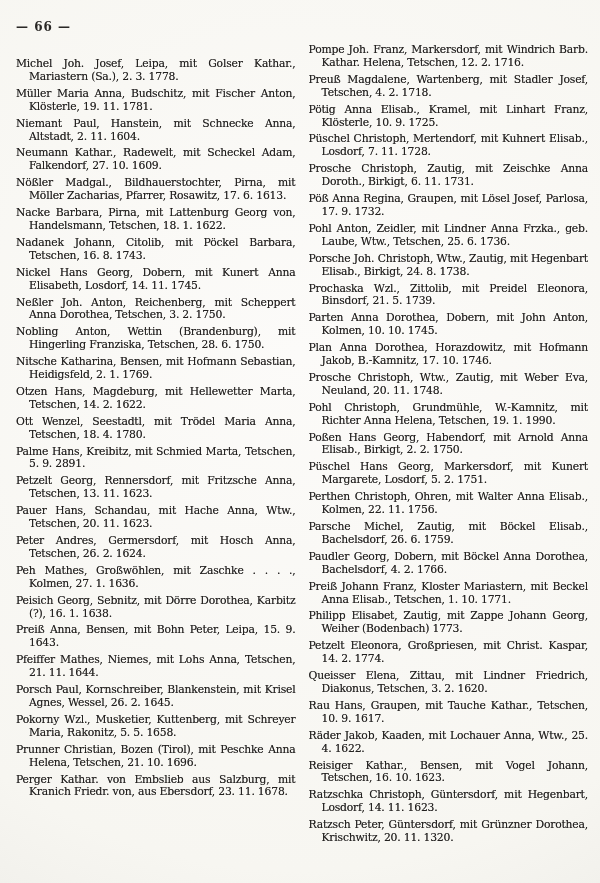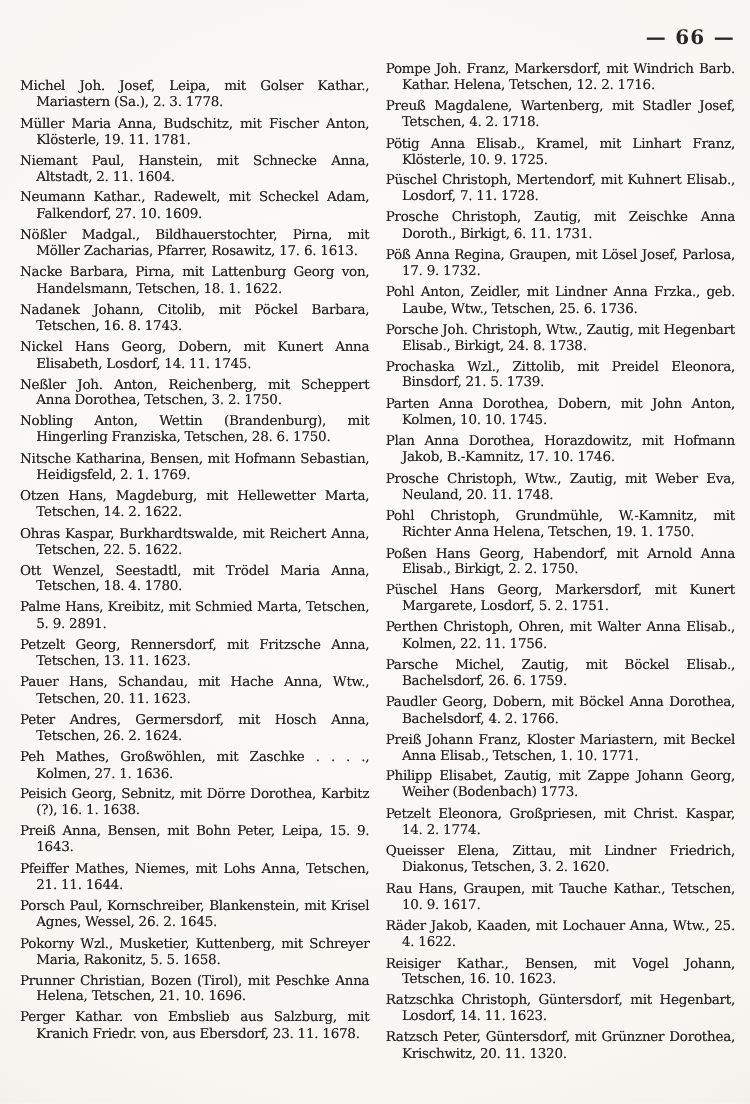--- a/index.html
+++ b/index.html
@@ -15,22 +15,22 @@
     font-family: "DejaVu Serif", "Liberation Serif", serif;
     color: #232120;
   }
   .page {
     box-sizing: border-box;
     width: 600px;
     height: 883px;
     padding: 20px 12px 10px 16px;
   }
   .page-header {
-    text-align: right;
-    font-size: 16px;
+    text-align: left;
+    font-size: 12px;
     font-weight: bold;
     letter-spacing: 1px;
     color: #2a2826;
     margin: 0 0 6px 0;
   }
   .columns {
     display: flex;
     gap: 13px;
     align-items: flex-start;
   }
@@ -69,21 +69,20 @@
         <p class="entry">Niemant Paul, Hanstein, mit Schnecke Anna, Altstadt, 2. 11. 1604.</p>
         <p class="entry">Neumann Kathar., Radewelt, mit Scheckel Adam, Falkendorf, 27. 10. 1609.</p>
         <p class="entry">Nößler Madgal., Bildhauerstochter, Pirna, mit Möller Zacharias, Pfarrer, Rosawitz, 17. 6. 1613.</p>
         <p class="entry">Nacke Barbara, Pirna, mit Lattenburg Georg von, Handelsmann, Tetschen, 18. 1. 1622.</p>
         <p class="entry">Nadanek Johann, Citolib, mit Pöckel Barbara, Tetschen, 16. 8. 1743.</p>
         <p class="entry">Nickel Hans Georg, Dobern, mit Kunert Anna Elisabeth, Losdorf, 14. 11. 1745.</p>
         <p class="entry">Neßler Joh. Anton, Reichenberg, mit Scheppert Anna Dorothea, Tetschen, 3. 2. 1750.</p>
         <p class="entry">Nobling Anton, Wettin (Brandenburg), mit Hingerling Franziska, Tetschen, 28. 6. 1750.</p>
         <p class="entry">Nitsche Katharina, Bensen, mit Hofmann Sebastian, Heidigsfeld, 2. 1. 1769.</p>
         <p class="entry">Otzen Hans, Magdeburg, mit Hellewetter Marta, Tetschen, 14. 2. 1622.</p>
-        <p class="entry">Ohras Kaspar, Burkhardtswalde, mit Reichert Anna, Tetschen, 22. 5. 1622.</p>
         <p class="entry">Ott Wenzel, Seestadtl, mit Trödel Maria Anna, Tetschen, 18. 4. 1780.</p>
         <p class="entry">Palme Hans, Kreibitz, mit Schmied Marta, Tetschen, 5. 9. 2891.</p>
         <p class="entry">Petzelt Georg, Rennersdorf, mit Fritzsche Anna, Tetschen, 13. 11. 1623.</p>
         <p class="entry">Pauer Hans, Schandau, mit Hache Anna, Wtw., Tetschen, 20. 11. 1623.</p>
         <p class="entry">Peter Andres, Germersdorf, mit Hosch Anna, Tetschen, 26. 2. 1624.</p>
         <p class="entry">Peh Mathes, Großwöhlen, mit Zaschke . . . ., Kolmen, 27. 1. 1636.</p>
         <p class="entry">Peisich Georg, Sebnitz, mit Dörre Dorothea, Karbitz (?), 16. 1. 1638.</p>
         <p class="entry">Preiß Anna, Bensen, mit Bohn Peter, Leipa, 15. 9. 1643.</p>
         <p class="entry">Pfeiffer Mathes, Niemes, mit Lohs Anna, Tetschen, 21. 11. 1644.</p>
         <p class="entry">Porsch Paul, Kornschreiber, Blankenstein, mit Krisel Agnes, Wessel, 26. 2. 1645.</p>
@@ -97,21 +96,21 @@
         <p class="entry">Pötig Anna Elisab., Kramel, mit Linhart Franz, Klösterle, 10. 9. 1725.</p>
         <p class="entry">Püschel Christoph, Mertendorf, mit Kuhnert Elisab., Losdorf, 7. 11. 1728.</p>
         <p class="entry">Prosche Christoph, Zautig, mit Zeischke Anna Doroth., Birkigt, 6. 11. 1731.</p>
         <p class="entry">Pöß Anna Regina, Graupen, mit Lösel Josef, Parlosa, 17. 9. 1732.</p>
         <p class="entry">Pohl Anton, Zeidler, mit Lindner Anna Frzka., geb. Laube, Wtw., Tetschen, 25. 6. 1736.</p>
         <p class="entry">Porsche Joh. Christoph, Wtw., Zautig, mit Hegenbart Elisab., Birkigt, 24. 8. 1738.</p>
         <p class="entry">Prochaska Wzl., Zittolib, mit Preidel Eleonora, Binsdorf, 21. 5. 1739.</p>
         <p class="entry">Parten Anna Dorothea, Dobern, mit John Anton, Kolmen, 10. 10. 1745.</p>
         <p class="entry">Plan Anna Dorothea, Horazdowitz, mit Hofmann Jakob, B.-Kamnitz, 17. 10. 1746.</p>
         <p class="entry">Prosche Christoph, Wtw., Zautig, mit Weber Eva, Neuland, 20. 11. 1748.</p>
-        <p class="entry">Pohl Christoph, Grundmühle, W.-Kamnitz, mit Richter Anna Helena, Tetschen, 19. 1. 1750.</p>
+        <p class="entry">Pohl Christoph, Grundmühle, W.-Kamnitz, mit Richter Anna Helena, Tetschen, 19. 1. 1990.</p>
         <p class="entry">Poßen Hans Georg, Habendorf, mit Arnold Anna Elisab., Birkigt, 2. 2. 1750.</p>
         <p class="entry">Püschel Hans Georg, Markersdorf, mit Kunert Margarete, Losdorf, 5. 2. 1751.</p>
         <p class="entry">Perthen Christoph, Ohren, mit Walter Anna Elisab., Kolmen, 22. 11. 1756.</p>
         <p class="entry">Parsche Michel, Zautig, mit Böckel Elisab., Bachelsdorf, 26. 6. 1759.</p>
         <p class="entry">Paudler Georg, Dobern, mit Böckel Anna Dorothea, Bachelsdorf, 4. 2. 1766.</p>
         <p class="entry">Preiß Johann Franz, Kloster Mariastern, mit Beckel Anna Elisab., Tetschen, 1. 10. 1771.</p>
         <p class="entry">Philipp Elisabet, Zautig, mit Zappe Johann Georg, Weiher (Bodenbach) 1773.</p>
         <p class="entry">Petzelt Eleonora, Großpriesen, mit Christ. Kaspar, 14. 2. 1774.</p>
         <p class="entry">Queisser Elena, Zittau, mit Lindner Friedrich, Diakonus, Tetschen, 3. 2. 1620.</p>
         <p class="entry">Rau Hans, Graupen, mit Tauche Kathar., Tetschen, 10. 9. 1617.</p>

